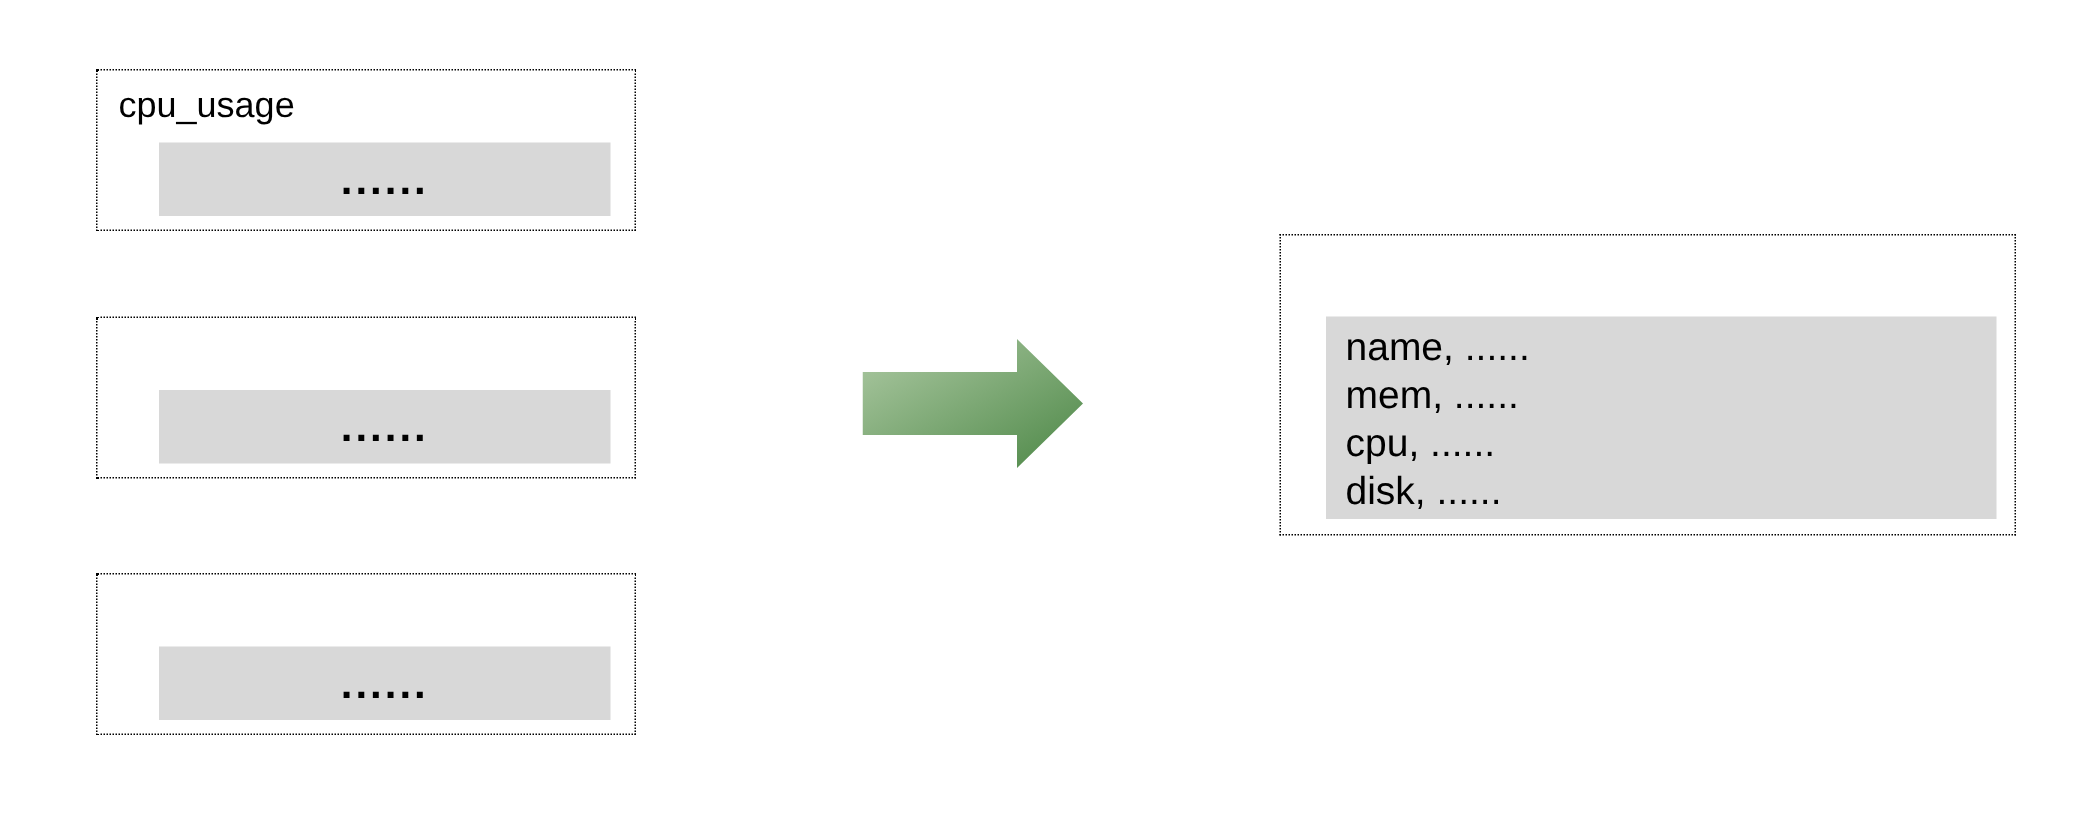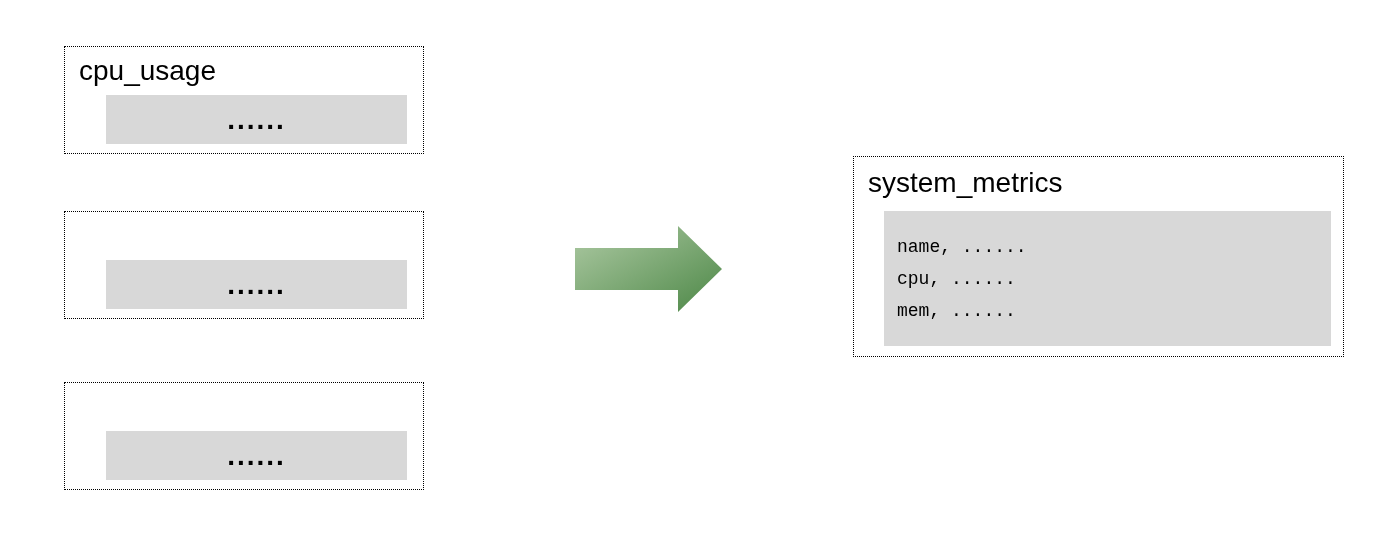--- a/index.html
+++ b/index.html
@@ -27,21 +27,21 @@
     width: 360px;
     height: 108px;
   }
   .src-box.pos-0 { top: 46px; }
   .src-box.pos-1 { top: 211px; }
   .src-box.pos-2 { top: 382px; }
   .box-title {
     position: absolute;
     left: 14px;
     top: 7px;
-    font-size: 28px;
+    font-size: 24px;
     line-height: 34px;
     white-space: nowrap;
   }
   .src-bar {
     position: absolute;
     left: 41px;
     top: 48px;
     width: 301px;
     height: 49px;
     background: #d8d8d8;
@@ -75,24 +75,23 @@
     width: 447px;
     height: 135px;
     background: #d8d8d8;
     box-sizing: border-box;
     padding-left: 13px;
     display: flex;
     flex-direction: column;
     justify-content: center;
   }
   .result-row {
-    font-size: 18px;
+    font-size: 26px;
     line-height: 32px;
     white-space: nowrap;
-    font-family: Liberation Mono, monospace;
   }
 </style>
 </head>
 <body>
 
 <div class="canvas">
 
   <div class="dotted-box src-box pos-0">
     <div class="box-title">cpu_usage</div>
     <div class="src-bar">......</div>
@@ -112,21 +111,21 @@
         <linearGradient id="arrow-grad" x1="0" y1="0" x2="1" y2="1">
           <stop offset="0" stop-color="#aecaa4"></stop>
           <stop offset="1" stop-color="#4c8746"></stop>
         </linearGradient>
       </defs>
       <polygon points="0,22 103,22 103,0 147,43 103,86 103,64 0,64" fill="url(#arrow-grad)"></polygon>
     </svg>
   </div>
 
   <div class="dotted-box result-box">
-    <div class="box-title">system_metrics</div>
     <div class="result-bar">
       <div class="result-row">name, ......</div>
+      <div class="result-row">mem, ......</div>
       <div class="result-row">cpu, ......</div>
-      <div class="result-row">mem, ......</div>
+      <div class="result-row">disk, ......</div>
     </div>
   </div>
 
 </div>
 
 </body></html>

